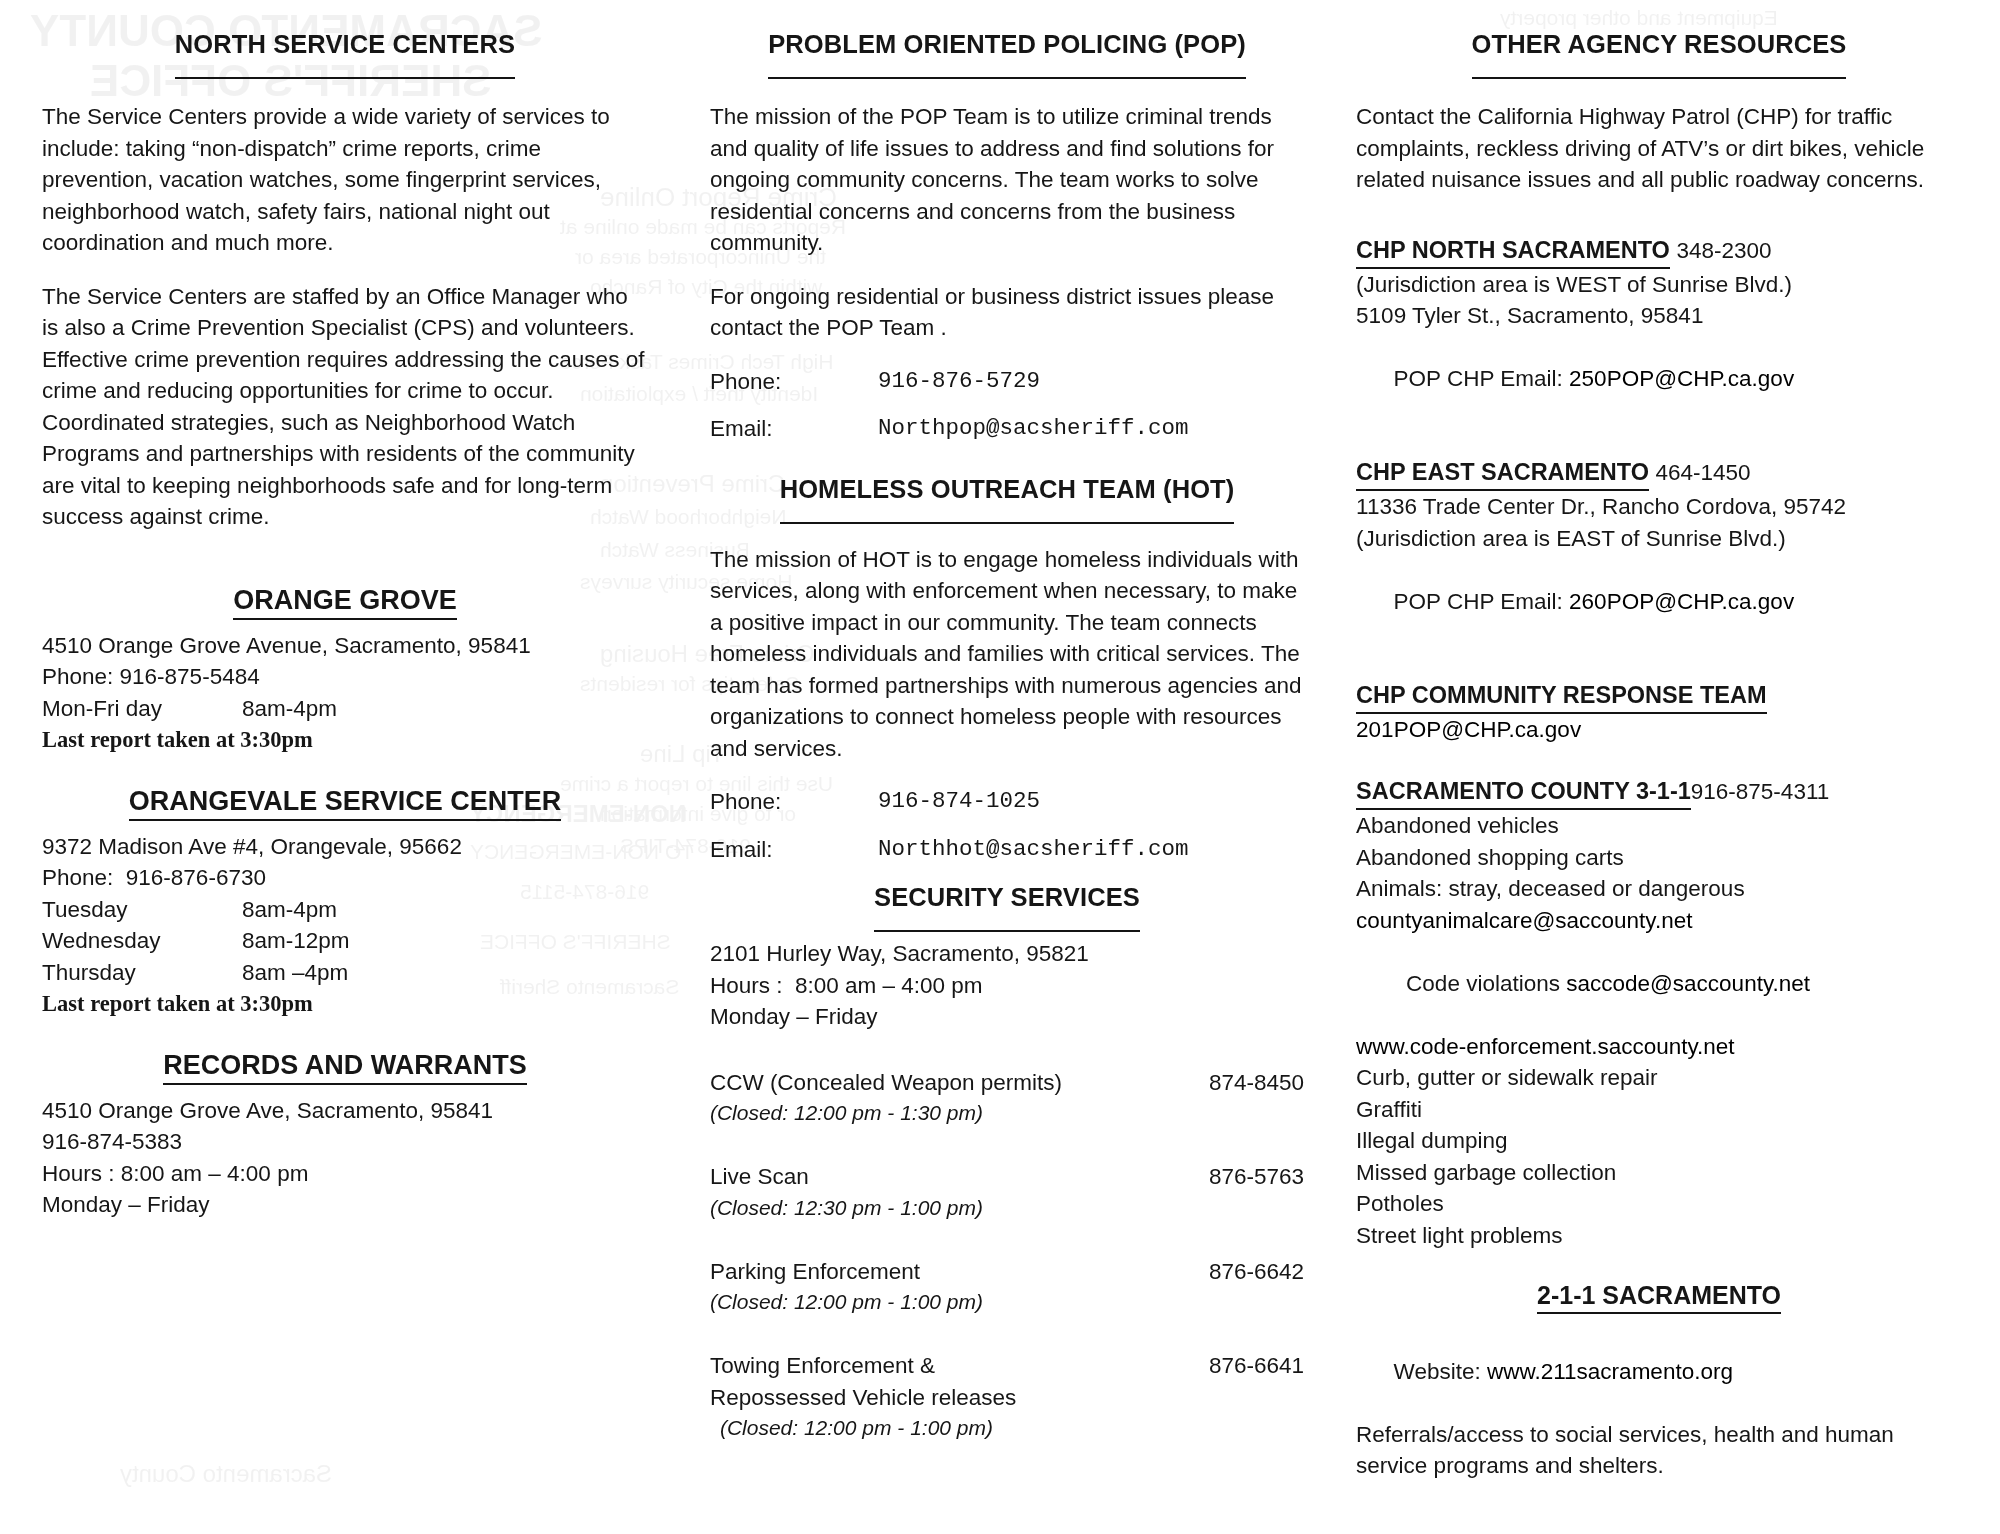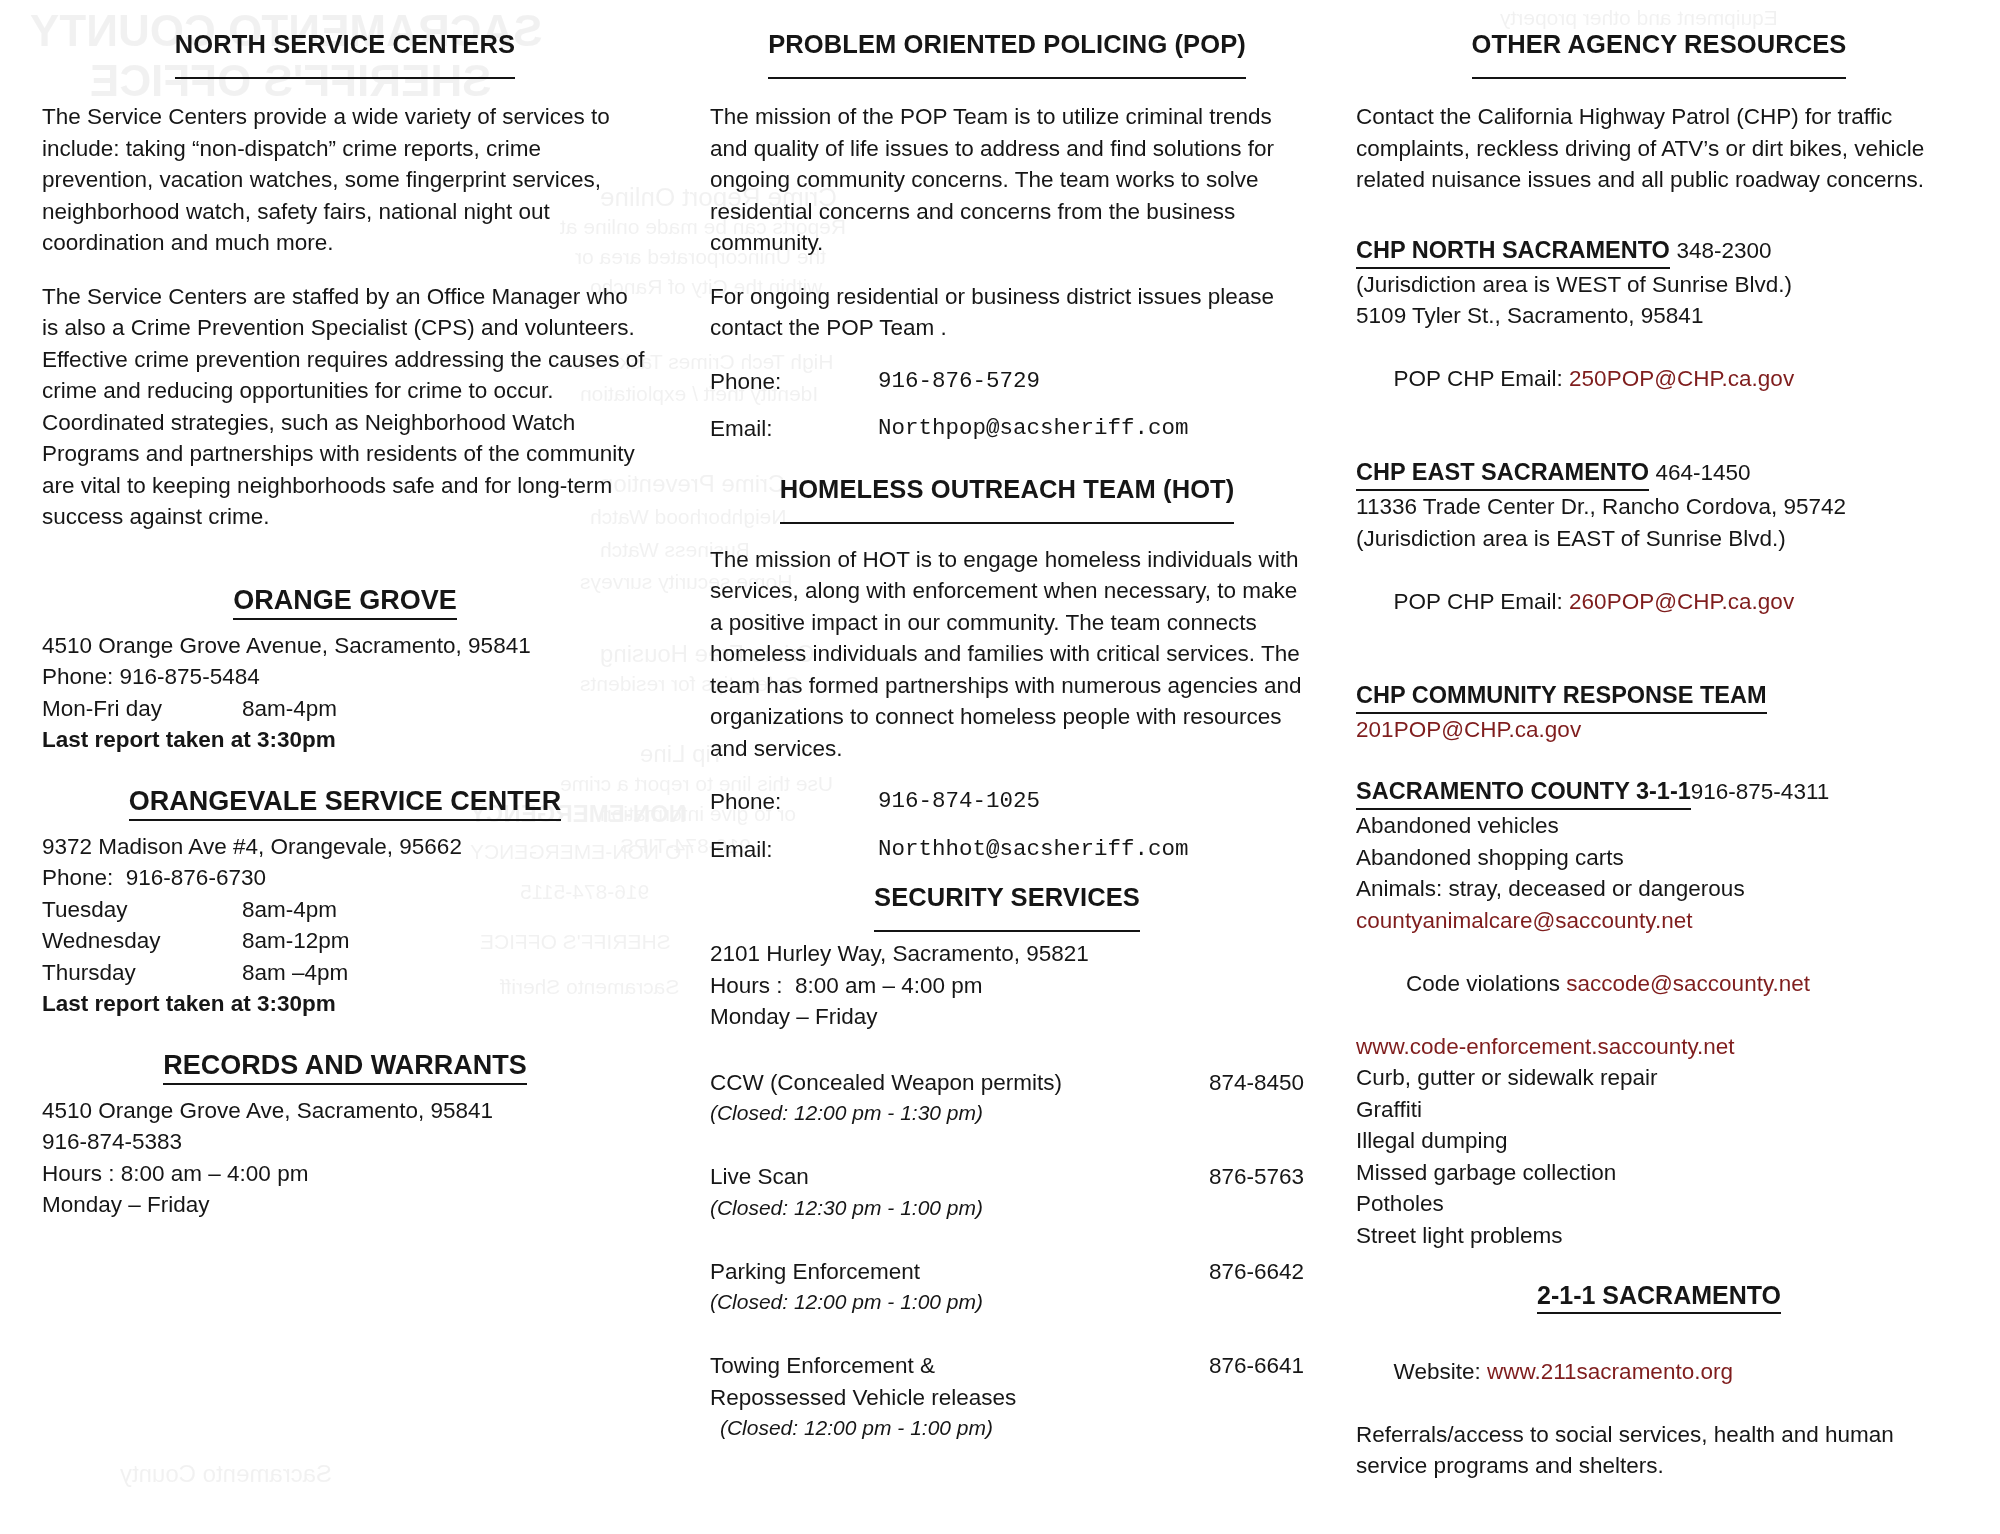--- a/index.html
+++ b/index.html
@@ -73,21 +73,21 @@
     line-height: 31.5px;
     margin: 0 0 22px 0;
     text-align: left;
   }
 
   .line {
     font-size: 22.5px;
     line-height: 31.5px;
     white-space: pre-wrap;
   }
-  .line.bold { font-weight: bold; }
+  .line.bold { font-weight: bold; font-family: Liberation Serif, serif; }
 
   .kv {
     display: flex;
     font-size: 22.5px;
     line-height: 31.5px;
   }
   .kv .k { width: 168px; flex: 0 0 auto; }
   .kv .v { flex: 1 1 auto; font-family: Liberation Mono, monospace; }
 
   .kv-hours { display: flex; font-size: 22.5px; line-height: 31.5px; }
@@ -126,21 +126,21 @@
     border-bottom: 2.2px solid #141414;
     padding-bottom: 1px;
     display: inline-block;
     font-weight: bold;
   }
   .agency-head .tel {
     font-weight: normal;
     font-size: 22.5px;
   }
   .link {
-    color: #7f1d1d;
+    color: #000000;
   }
   .rlist .line { line-height: 31.5px; }
 
   h3.center-title {
     font-size: 27px;
     font-weight: bold;
     text-align: center;
     margin: 0 0 10px 0;
   }
   h3.center-title .u {

